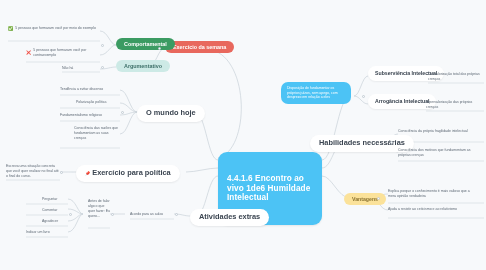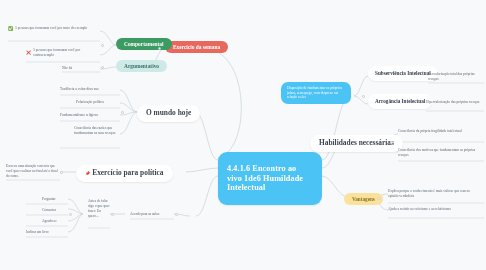--- a/index.html
+++ b/index.html
@@ -18,28 +18,27 @@
   #wires {
     position: absolute; left: 0; top: 0;
     width: 486px; height: 270px;
     pointer-events: none;
   }
   .node {
     position: absolute;
     display: flex;
     align-items: center;
     line-height: 1.18;
-    font-family: Liberation Serif, serif;
   }
   
   .central {
     background: #4cc3f5;
     color: #ffffff;
     border-radius: 9px;
-    padding: 12px 9px;
+    padding: 22px 9px;
     font-size: 8.2px;
     font-weight: 700;
     letter-spacing: .1px;
     text-align: left;
     box-shadow: 0 1px 2px rgba(0,0,0,.08);
   }
   
   .pill {
     background: #ffffff;
     border-radius: 12px;
@@ -227,20 +226,23 @@
   <div class="node" style="left:76px; top:165px;">
     <span class="pill">
       <span class="mark">📌</span><span>Exercício para política</span>
     </span>
   </div>
 
   <div class="node leaf" style="left:6px; top:164px; width:54px;">
     <span>Escreva uma situação concreta que você quer realizar no final até o final do curso.</span>
   </div>
 
+  <div class="node" style="left:190px; top:209px;">
+    <span class="pill">Atividades extras</span>
+  </div>
 
   <div class="node leaf one" style="left:130px; top:212px;">
     <span>Acordo para as aulas</span>
   </div>
 
   <div class="node leaf" style="left:88px; top:199px; width:22px;">
     <span>Antes de falar algo o que quer fazer: Eu quero...</span>
   </div>
 
   <div class="node leaf one" style="left:42px; top:197px;">

